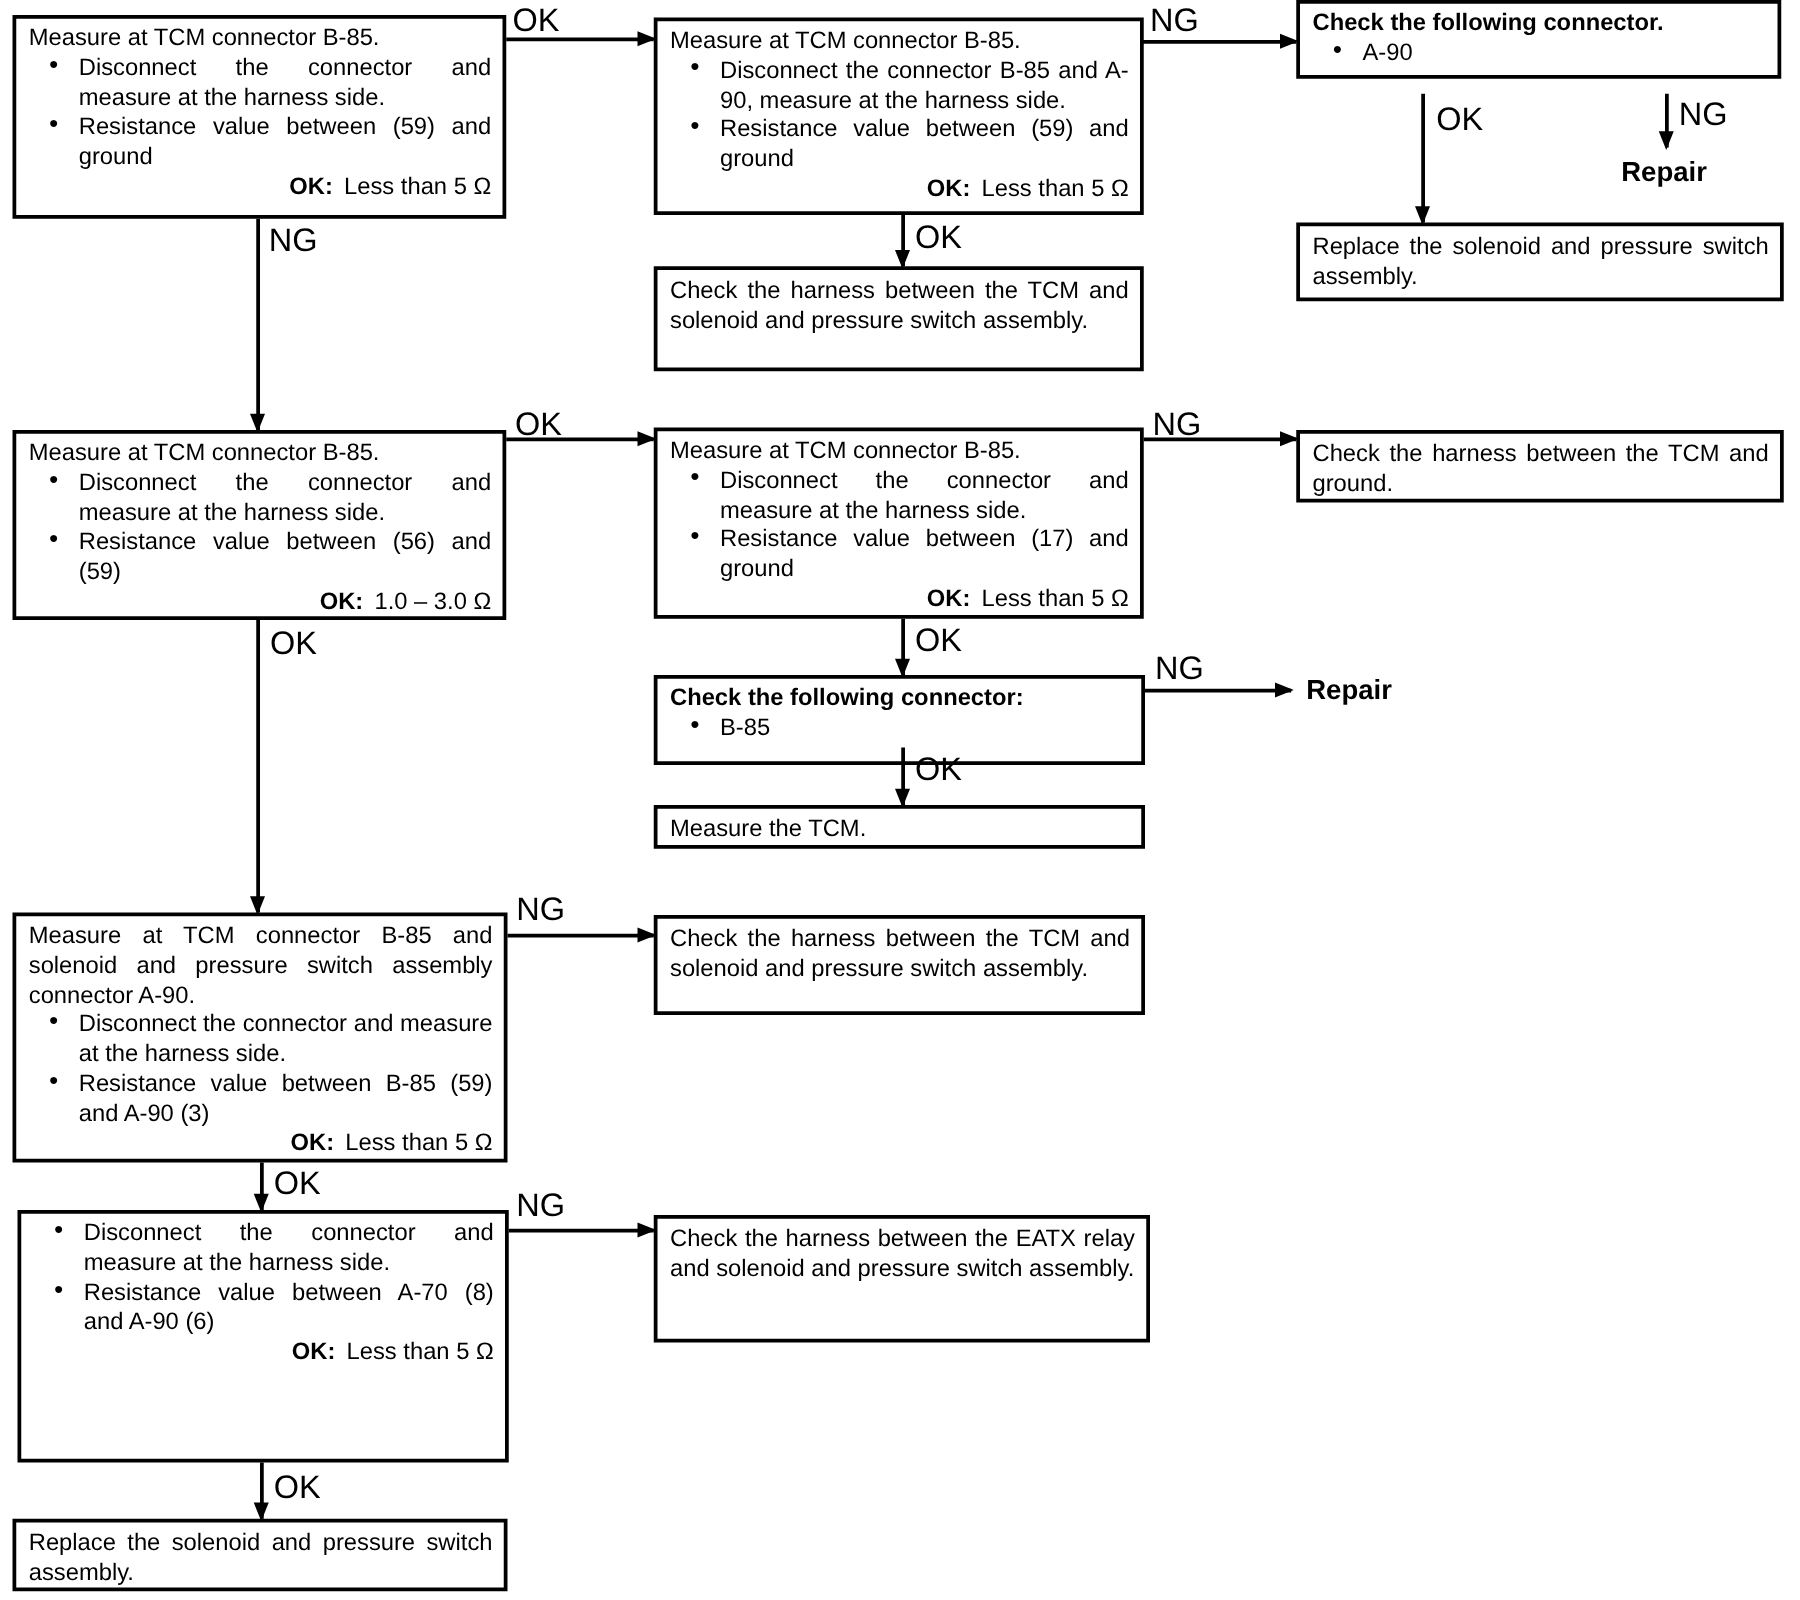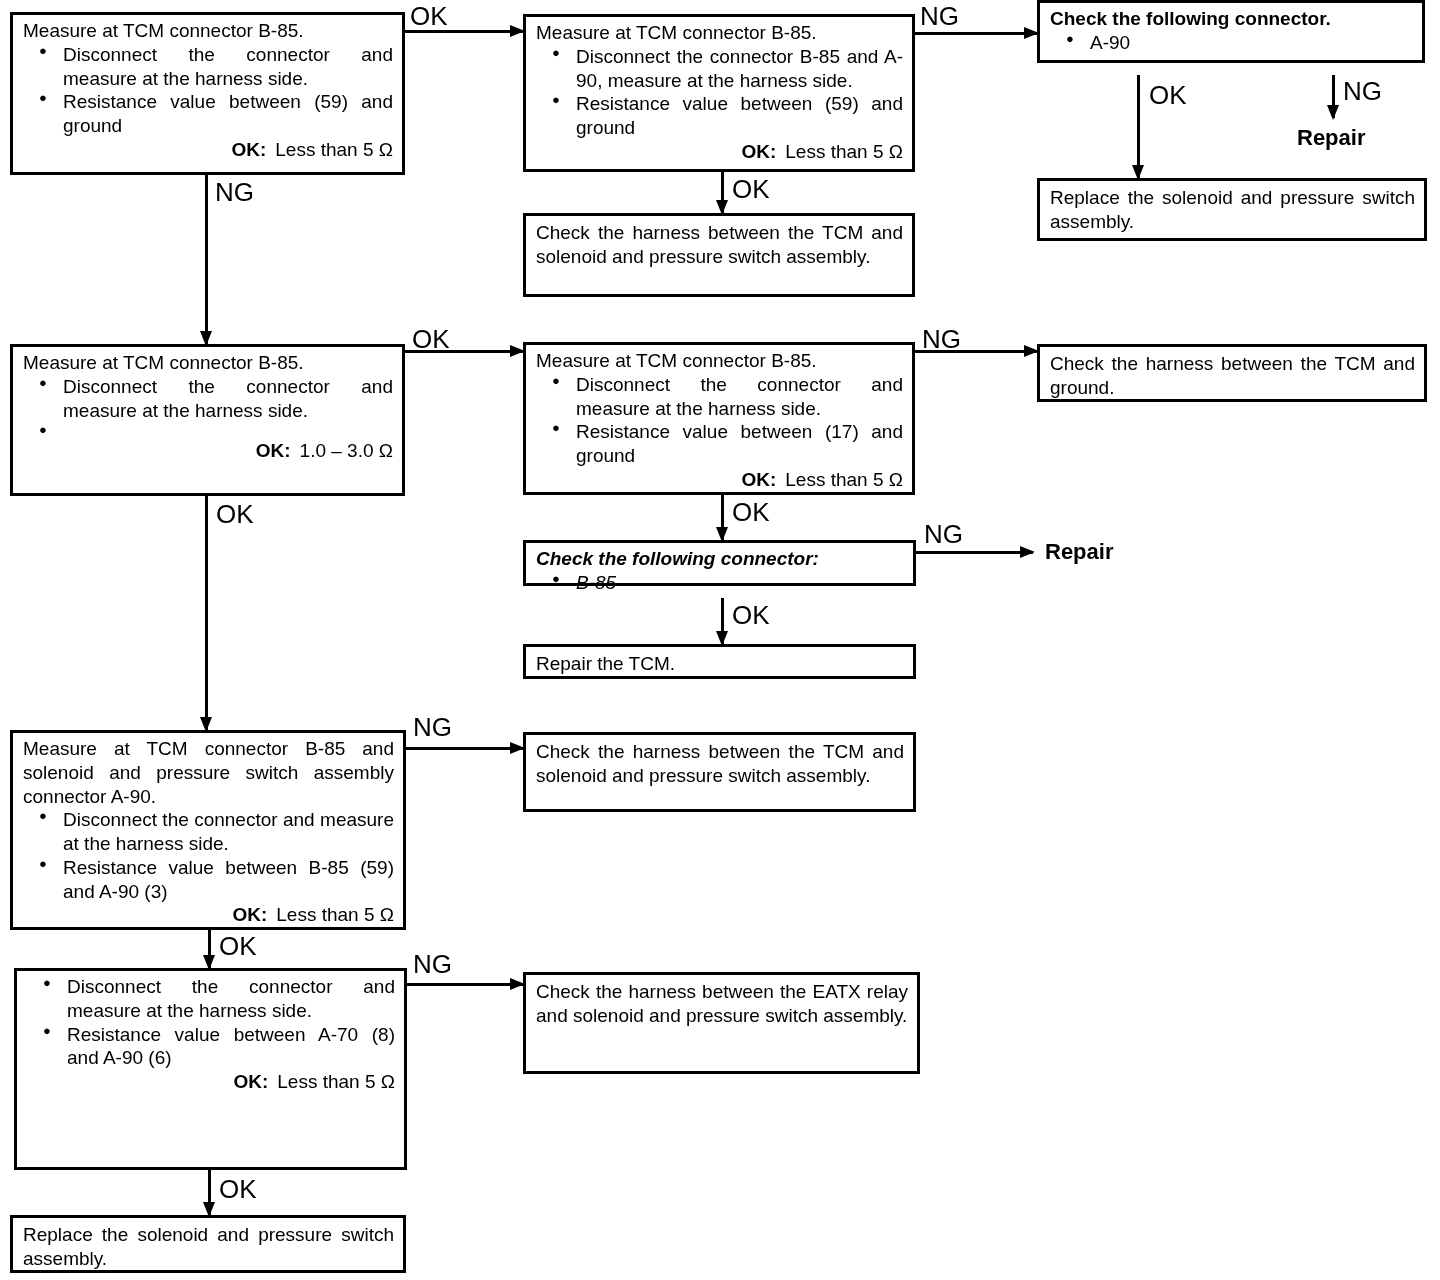--- a/index.html
+++ b/index.html
@@ -88,20 +88,21 @@
   </div>
 
   <div class="box" style="left:10px;top:344px;width:395px;height:152px;">
     <div class="title">Measure at TCM connector B-85.</div>
     <div class="bullet">
       <span class="dot">●</span>
       <span class="btext">Disconnect the connector and measure at the harness side.</span>
     </div>
     <div class="bullet">
       <span class="dot">●</span>
+      <span class="btext">Resistance value between (56) and (59)</span>
     </div>
     <div class="result">
       <span class="result-label">OK:</span><span>1.0 – 3.0 Ω</span>
     </div>
   </div>
 
   <div class="box" style="left:523px;top:342px;width:392px;height:153px;">
     <div class="title">Measure at TCM connector B-85.</div>
     <div class="bullet">
       <span class="dot">●</span>
@@ -113,30 +114,30 @@
     </div>
     <div class="result">
       <span class="result-label">OK:</span><span>Less than 5 Ω</span>
     </div>
   </div>
 
   <div class="box simple" style="left:1037px;top:344px;width:390px;height:58px;">
     <span>Check the harness between the TCM and ground.</span>
   </div>
 
-  <div class="box" style="left:523px;top:540px;width:393px;height:46px;font-style:italic;">
+  <div class="box" style="left:523px;top:540px;width:393px;height:72px;">
     <div class="title bold">Check the following connector:</div>
     <div class="bullet">
       <span class="dot">●</span>
       <span class="btext">B-85</span>
     </div>
   </div>
 
   <div class="box simple" style="left:523px;top:644px;width:393px;height:35px;">
-    <span>Repair the TCM.</span>
+    <span>Measure the TCM.</span>
   </div>
 
   <div class="box" style="left:10px;top:730px;width:396px;height:200px;">
     <div class="title">Measure at TCM connector B-85 and solenoid and pressure switch assembly connector A-90.</div>
     <div class="bullet">
       <span class="dot">●</span>
       <span class="btext">Disconnect the connector and measure at the harness side.</span>
     </div>
     <div class="bullet">
       <span class="dot">●</span>

